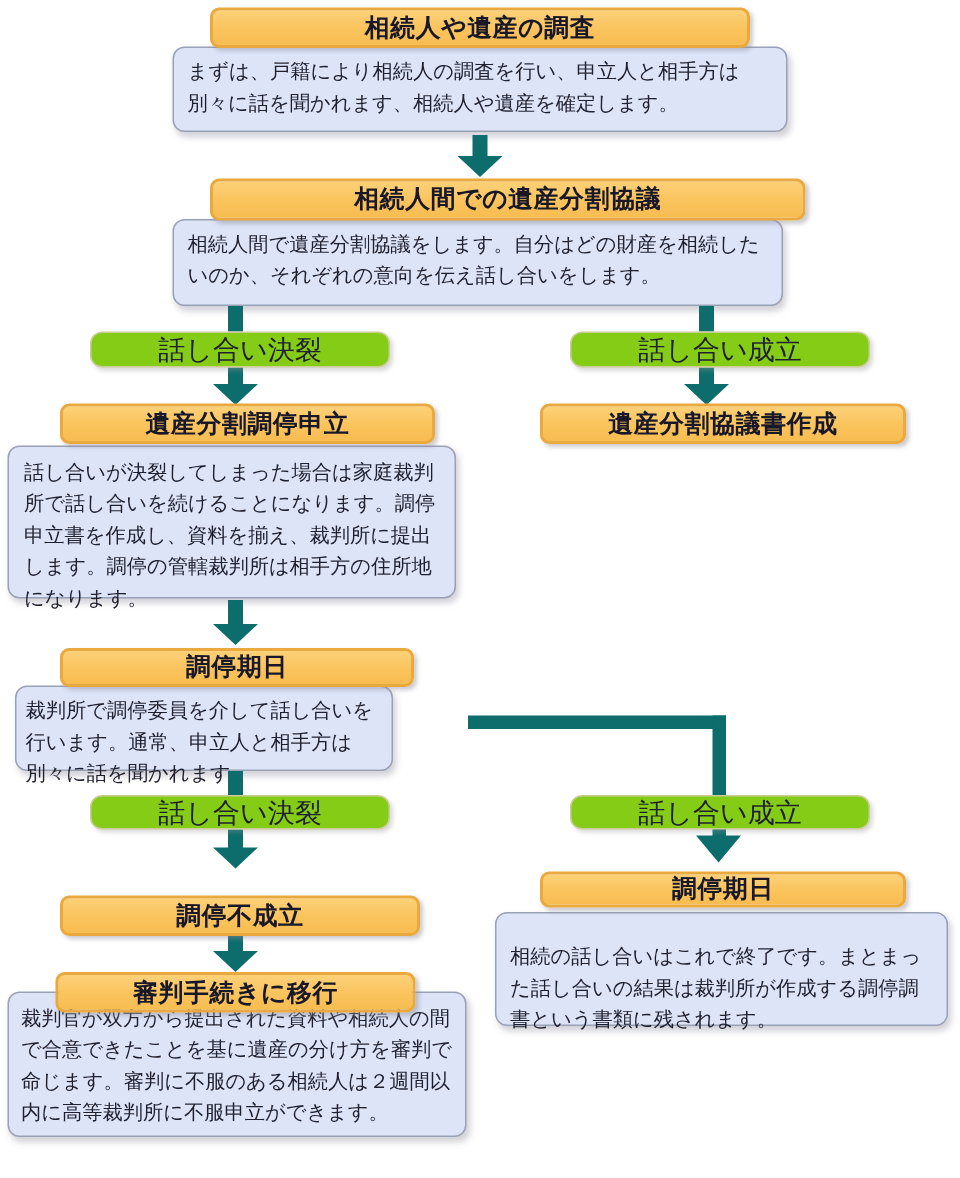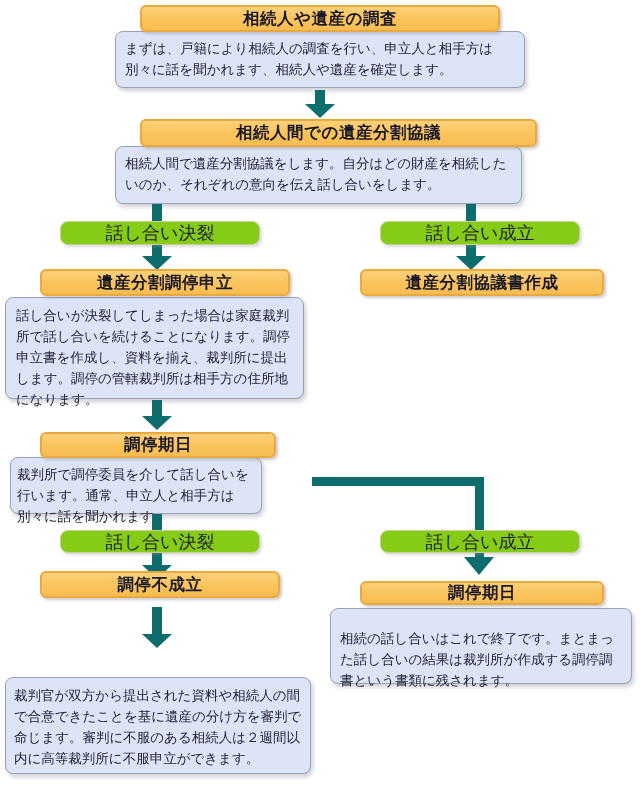--- a/index.html
+++ b/index.html
@@ -78,22 +78,23 @@
   <div class="head" style="left:464px;top:557px;border-top-width:18px"></div>
 
   <div class="stem" style="left:152px;top:514px;width:10px;height:17px"></div>
 
   <div class="label" style="left:60px;top:530px;width:200px;height:23px">話し合い決裂</div>
   <div class="label" style="left:380px;top:530px;width:200px;height:23px">話し合い成立</div>
 
   <div class="stem" style="left:152px;top:553px;width:10px;height:13px"></div>
   <div class="head" style="left:142px;top:565px"></div>
 
-  <div class="header" style="left:40px;top:571px;width:240px;height:27px">調停不成立</div>
+  <div class="header" style="left:40px;top:597px;width:240px;height:27px">調停不成立</div>
   <div class="desc" style="left:330px;top:608px;width:302px;height:76px;padding:19px 9px">相続の話し合いはこれで終了です。まとまった話し合いの結果は裁判所が作成する調停調書という書類に残されます。</div>
   <div class="header" style="left:360px;top:581px;width:244px;height:24px">調停期日</div>
 
   <div class="stem" style="left:152px;top:607px;width:10px;height:28px"></div>
   <div class="head" style="left:142px;top:634px"></div>
 
-  <div class="desc" style="left:5px;top:677px;width:306px;height:97px;padding:7px 8px">裁判官が双方から提出された資料や相続人の間で合意できたことを基に遺産の分け方を審判で命じます。審判に不服のある相続人は２週間以内に高等裁判所に不服申立ができます。</div>
+  <div class="desc" style="left:5px;top:661px;width:306px;height:97px;padding:7px 8px">裁判官が双方から提出された資料や相続人の間で合意できたことを基に遺産の分け方を審判で命じます。審判に不服のある相続人は２週間以内に高等裁判所に不服申立ができます。</div>
+  <div class="header" style="left:37px;top:648px;width:240px;height:27px">審判手続きに移行</div>
 
 </div>
 
 </body></html>

